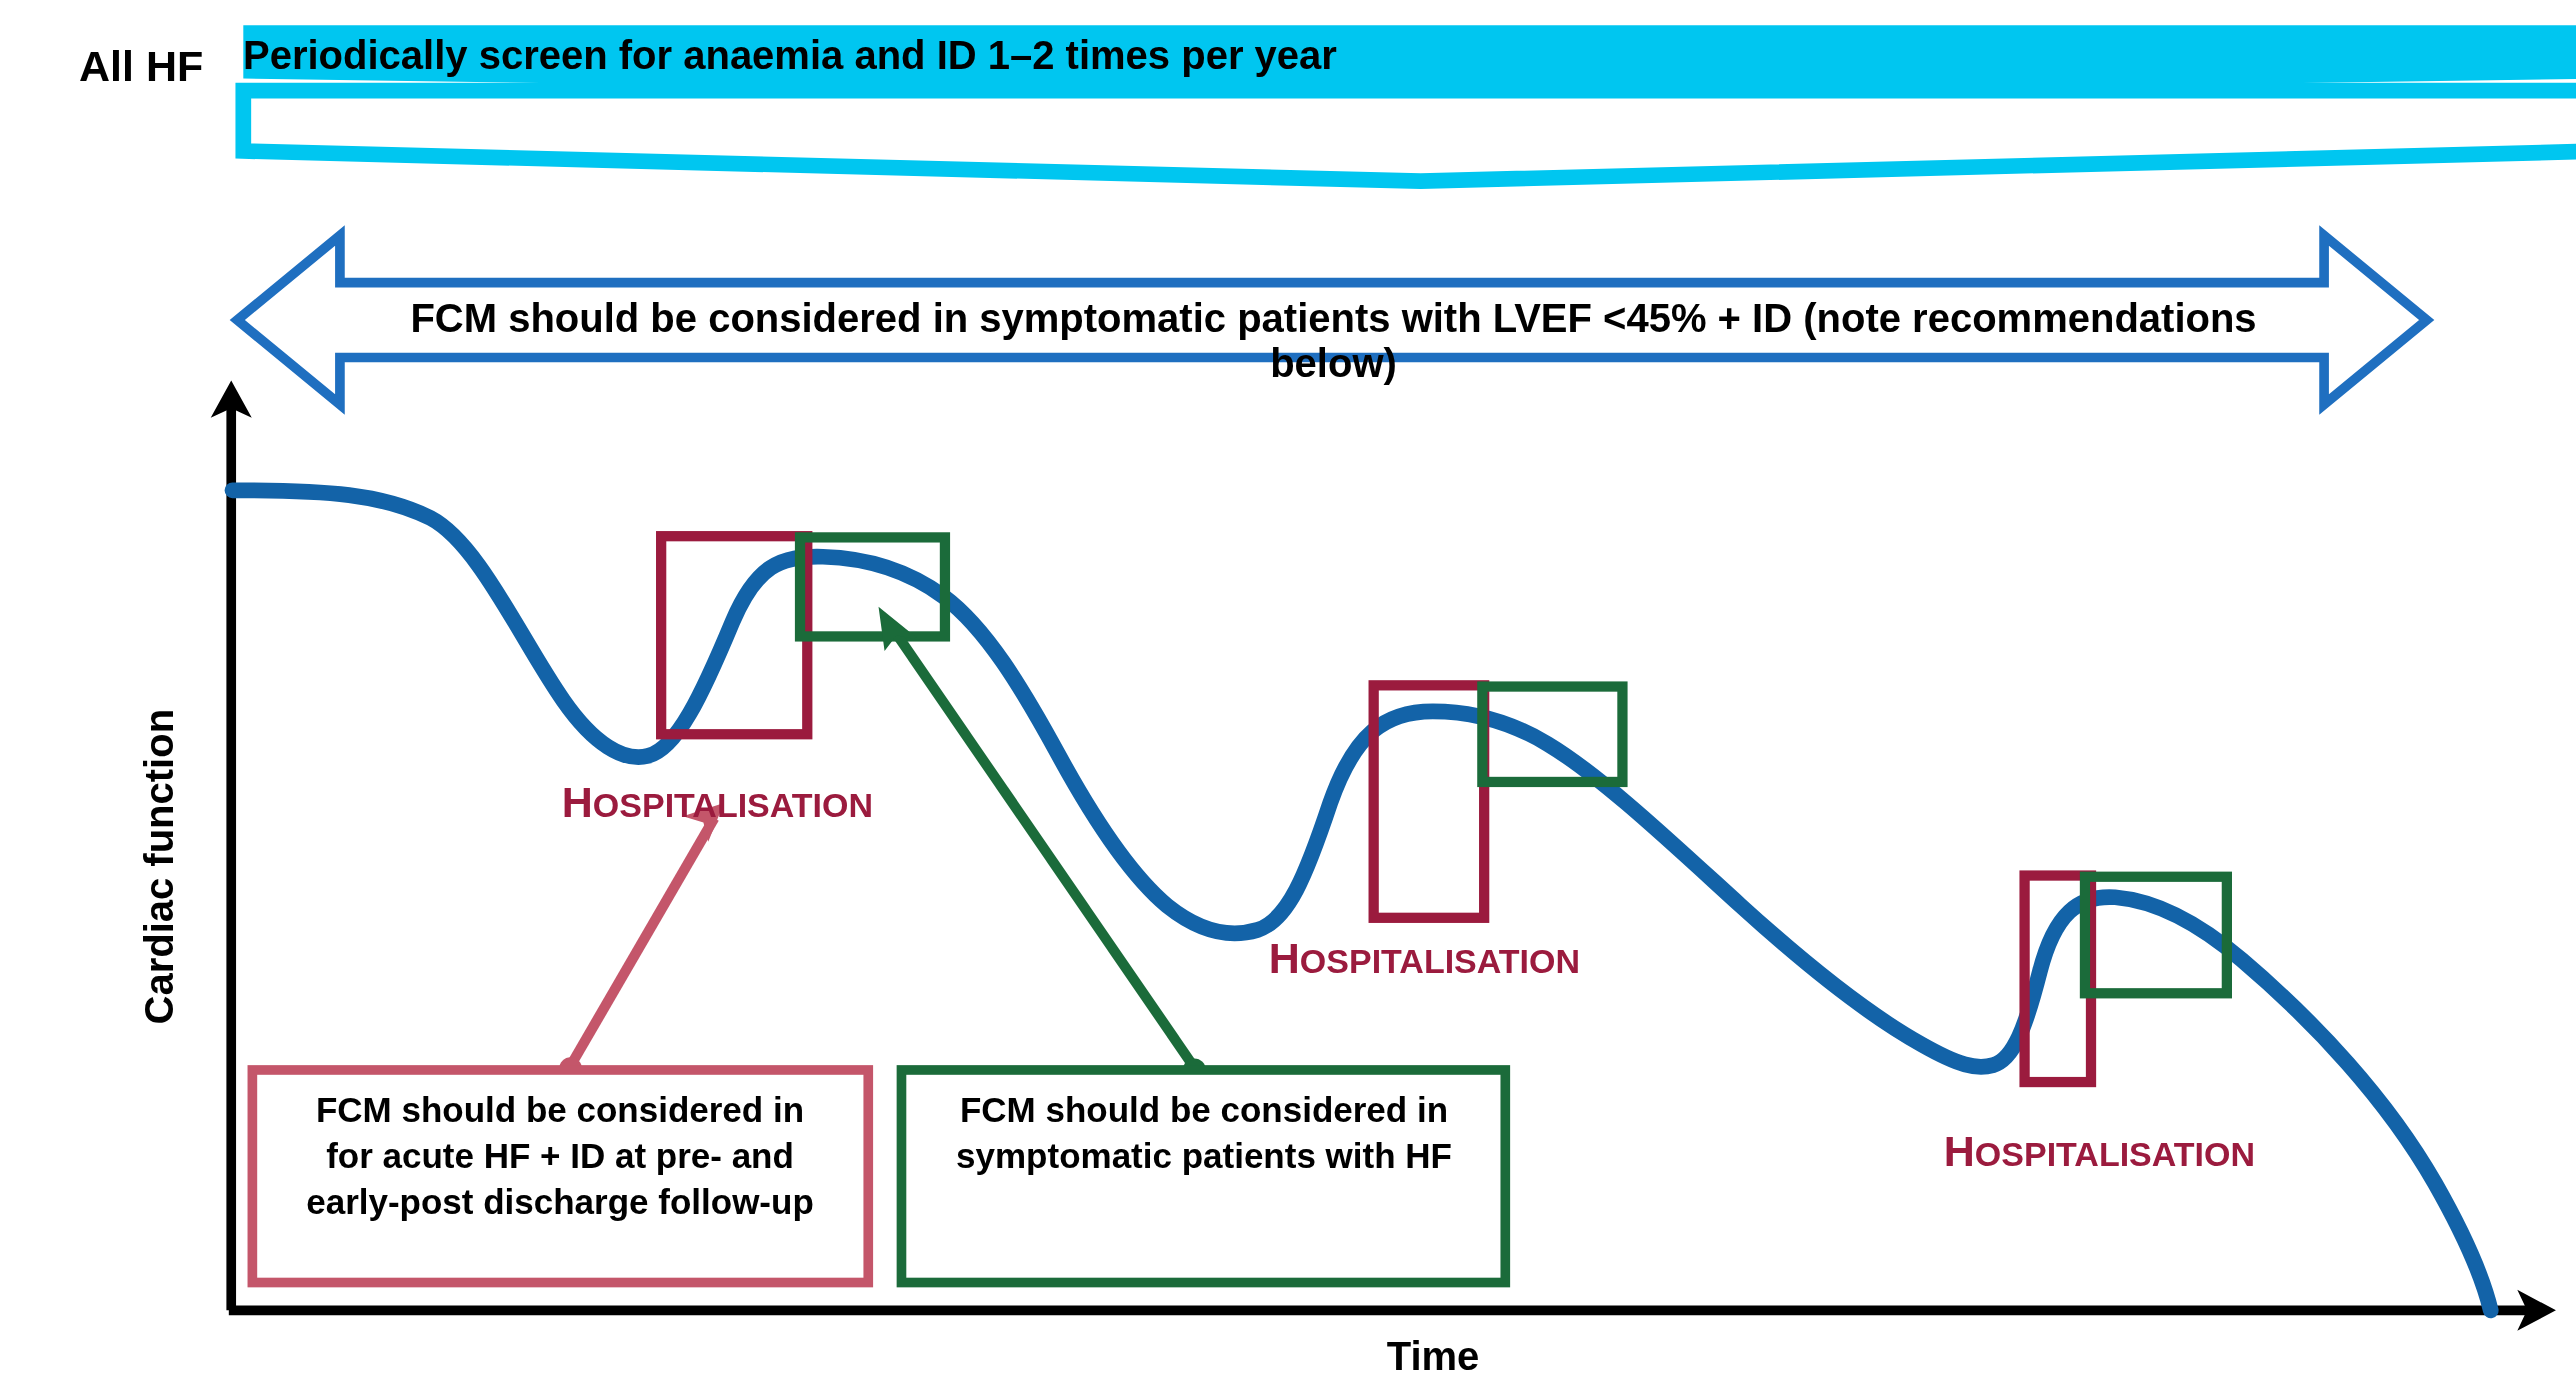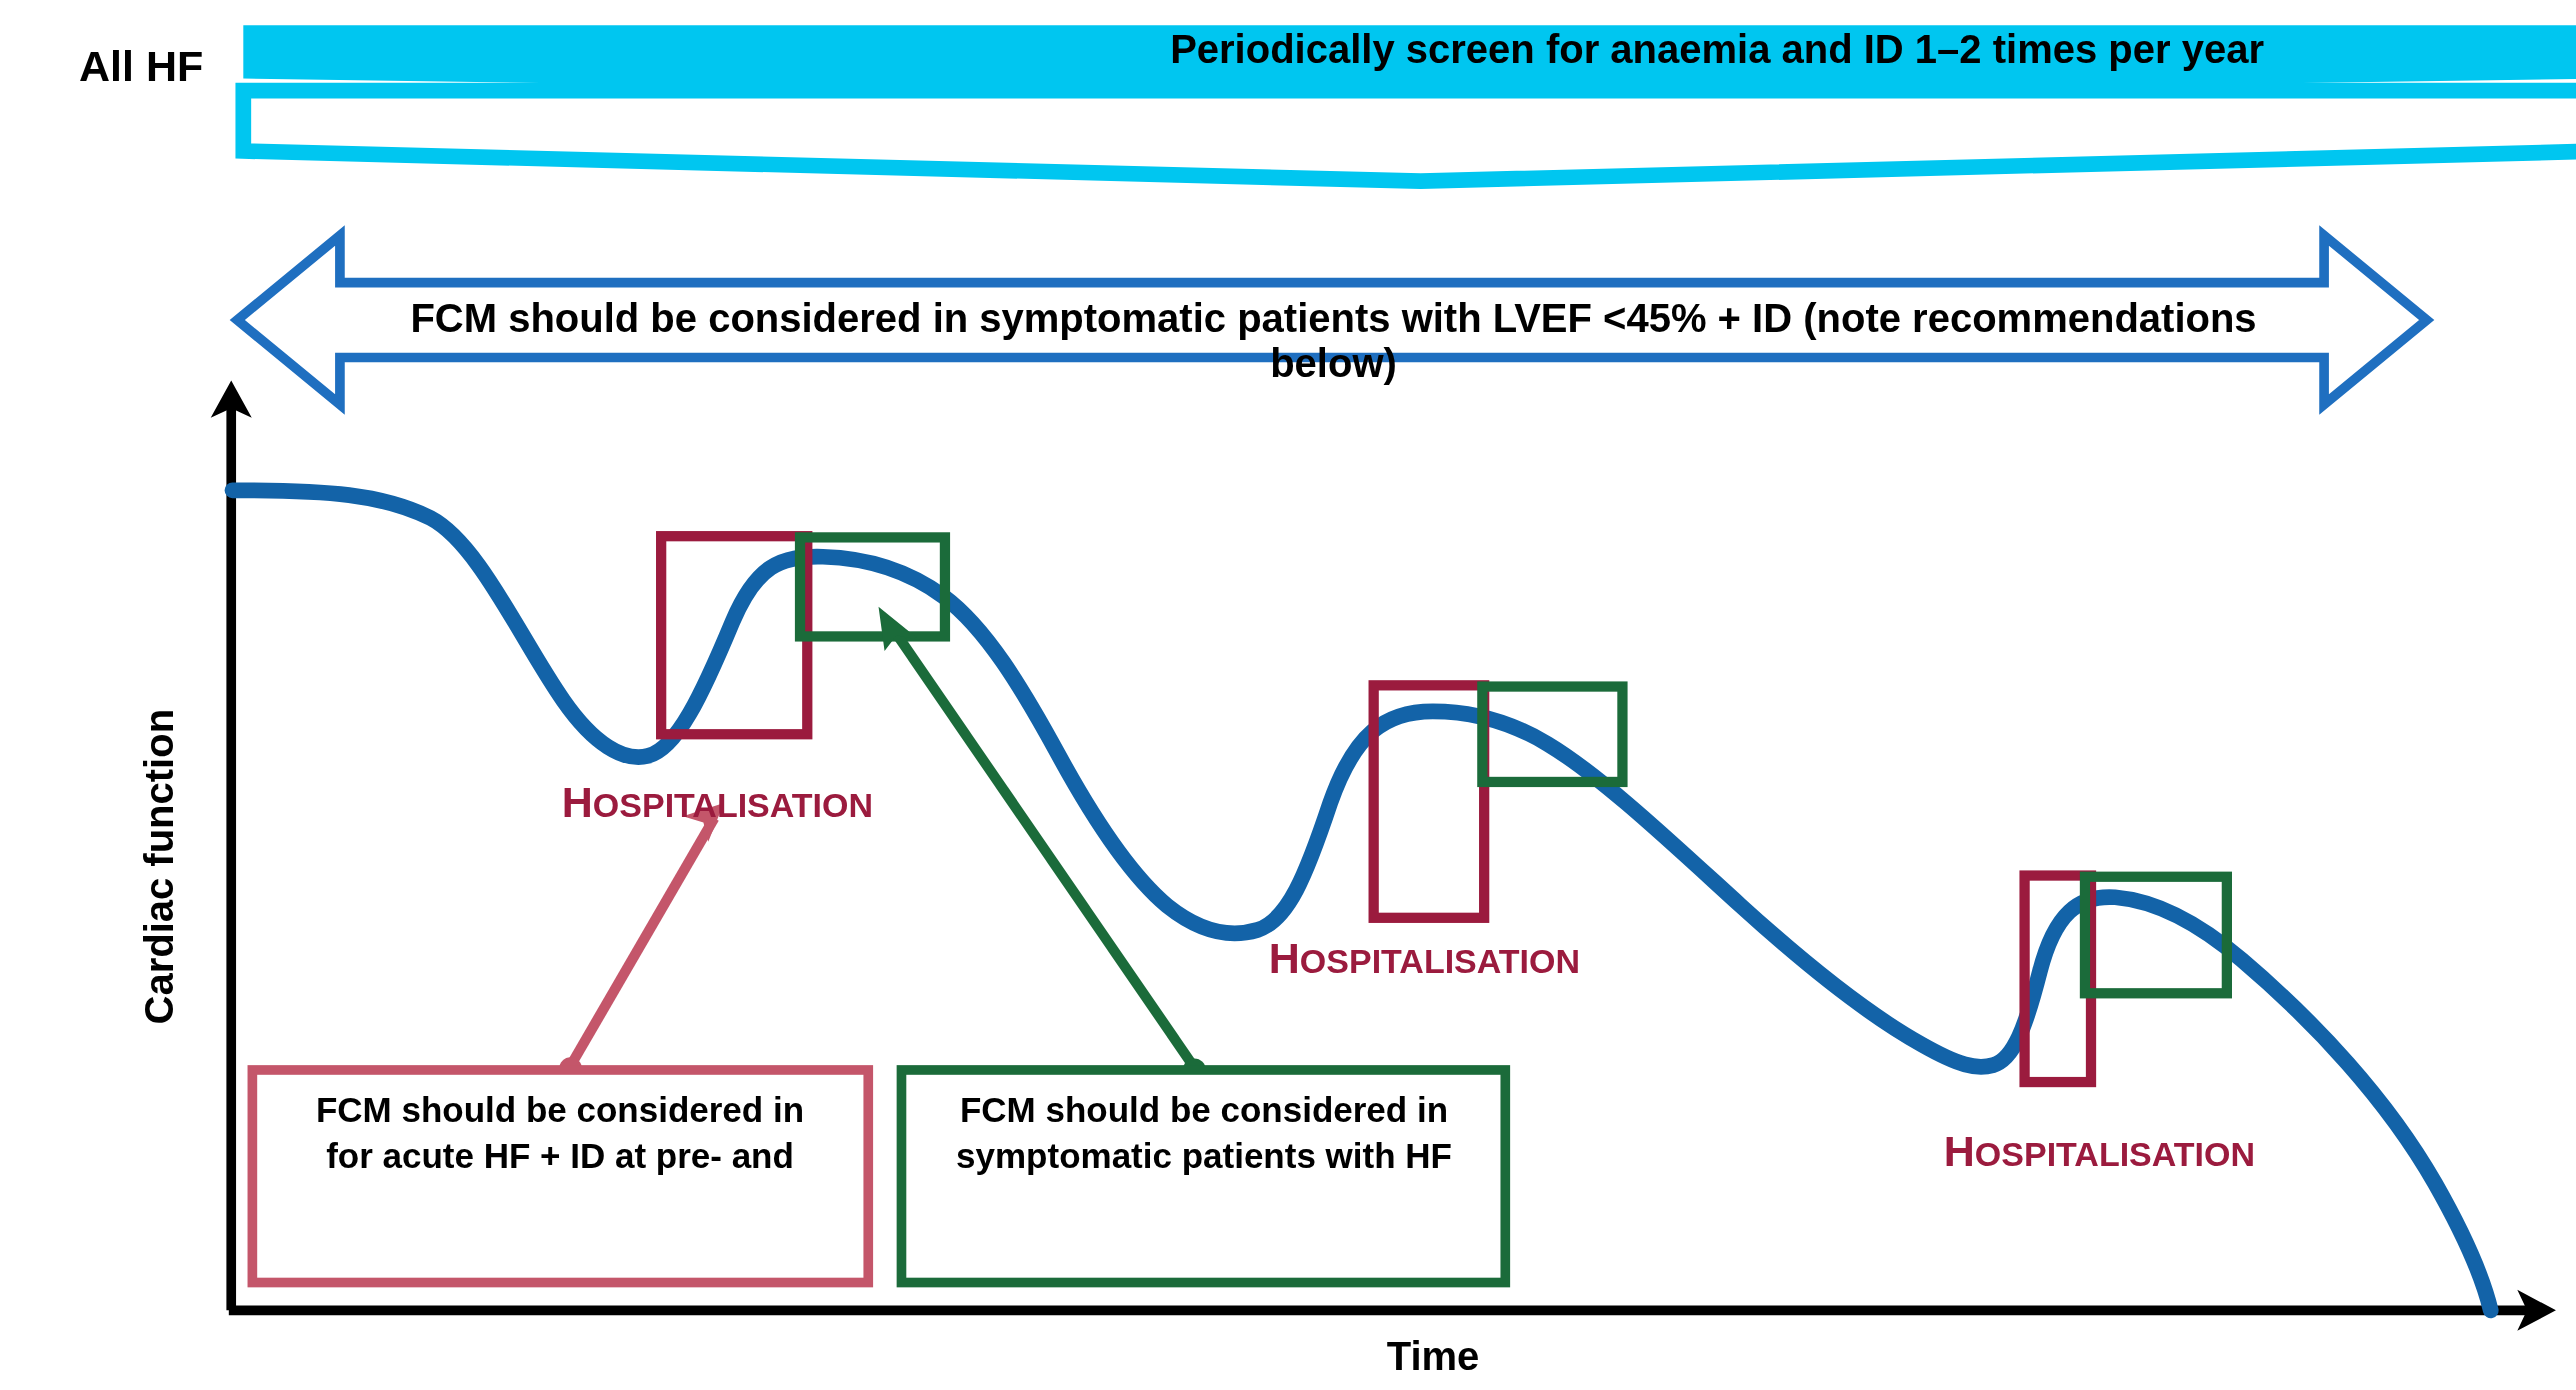--- a/index.html
+++ b/index.html
@@ -66,21 +66,21 @@
     <polygon points="1382,1005 1392,1078 1412,1052 1450,1060" fill="#1B6B3A"></polygon>
     <circle cx="1905" cy="1772" r="19" fill="#1B6B3A"></circle>
 
     <rect x="345" y="1772" width="1020" height="352" fill="#ffffff" stroke="#C4566A" stroke-width="16"></rect>
 
     <rect x="1420" y="1772" width="1000" height="352" fill="#ffffff" stroke="#1B6B3A" stroke-width="16"></rect>
   </svg>
 
   <div class="txt" style="left:35px;top:42px;font-size:43px;color:#000;">All HF</div>
 
-  <div class="txt" style="left:199px;top:27px;width:2021px;text-align:right;font-size:40px;color:#000;white-space:normal;">Periodically  screen for anaemia and ID 1–2 times per year</div>
+  <div class="txt" style="left:199px;top:33px;width:2021px;text-align:left;font-size:40px;color:#000;white-space:normal;">Periodically  screen for anaemia and ID 1–2 times per year</div>
 
 
   <div class="txt" style="left:302px;top:296px;width:1975px;text-align:center;font-size:40px;color:#000;white-space:normal;">FCM should be considered in symptomatic patients with LVEF &lt;45% + ID (note recommendations below)</div>
 
   <div class="txt" style="left:-42px;top:845px;width:314px;text-align:center;font-size:40px;color:#000;transform:rotate(-90deg);transform-origin:center center;">Cardiac function</div>
 
   <div class="txt" style="left:1238px;top:1334px;width:302px;text-align:center;font-size:40px;color:#000;">Time</div>
 
   <div style="position:absolute;left:507px;top:767px;color:#9B1B3E;font-family:'Liberation Sans',sans-serif;font-weight:bold;white-space:pre;">
     <span style="font-size:43px;">H</span><span style="font-size:34px;">OSPITALISATION</span>
@@ -90,20 +90,21 @@
     <span style="font-size:43px;">H</span><span style="font-size:34px;">OSPITALISATION</span>
   </div>
 
   <div style="position:absolute;left:1889px;top:1116px;color:#9B1B3E;font-family:'Liberation Sans',sans-serif;font-weight:bold;white-space:pre;">
     <span style="font-size:43px;">H</span><span style="font-size:34px;">OSPITALISATION</span>
   </div>
 
   <div style="position:absolute;left:220px;top:1087px;width:592px;text-align:center;color:#000;font-family:'Liberation Sans',sans-serif;font-weight:bold;font-size:35px;line-height:46px;">
     <div>FCM should be considered in</div>
     <div>for acute HF + ID at pre- and</div>
+    <div>early-post discharge follow-up</div>
   </div>
 
   <div style="position:absolute;left:870px;top:1087px;width:580px;text-align:center;color:#000;font-family:'Liberation Sans',sans-serif;font-weight:bold;font-size:35px;line-height:46px;">
     <div>FCM should be considered in</div>
     <div>symptomatic patients with HF</div>
   </div>
 
 </div>
 
 

